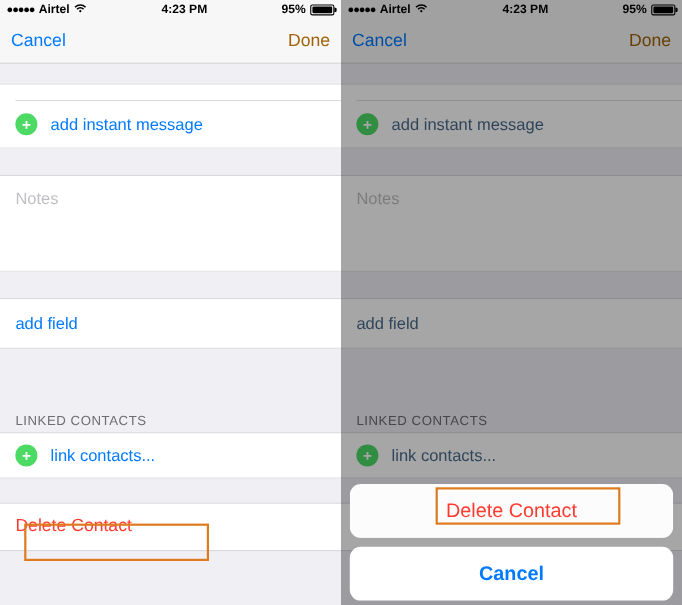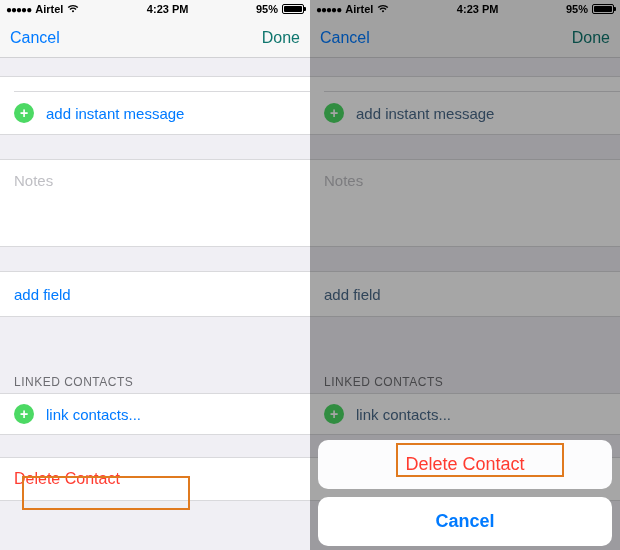--- a/index.html
+++ b/index.html
@@ -23,21 +23,21 @@
   .dots { letter-spacing:-1px; font-size:10px; }
   .batt { display:inline-block; width:22px; height:10px; border:1px solid #000; border-radius:2px; position:relative; }
   .batt::after { content:""; position:absolute; right:-3px; top:2px; width:2px; height:4px; background:#000; border-radius:0 1px 1px 0;}
   .batt .fill { position:absolute; left:1px; top:1px; bottom:1px; width:18px; background:#000; border-radius:1px;}
   .nav {
     height: 40px; background:#f7f7f7; border-bottom:1px solid #d1d1d4;
     display:flex; align-items:center; justify-content:space-between; padding:0 10px;
     font-size:16px;
   }
   .nav .cancel { color:#007aff; }
-  .nav .done { color:#0f766e; }
+  .nav .done { color:#a16207; }
   .section { background:#fff; }
   .row { display:flex; align-items:center; padding:0 14px; background:#fff; }
   .sep { height:1px; background:#d9d9dc; margin-left:14px; }
   .plus {
     width:20px; height:20px; border-radius:50%; background:#4cd964;
     display:flex; align-items:center; justify-content:center; color:#fff;
     font-size:14px; font-weight:700; line-height:1; margin-right:12px; flex-shrink:0;
   }
   .linklabel { color:#007aff; font-size:15px; }
   .notes { color:#bfbfc4; font-size:15px; }

